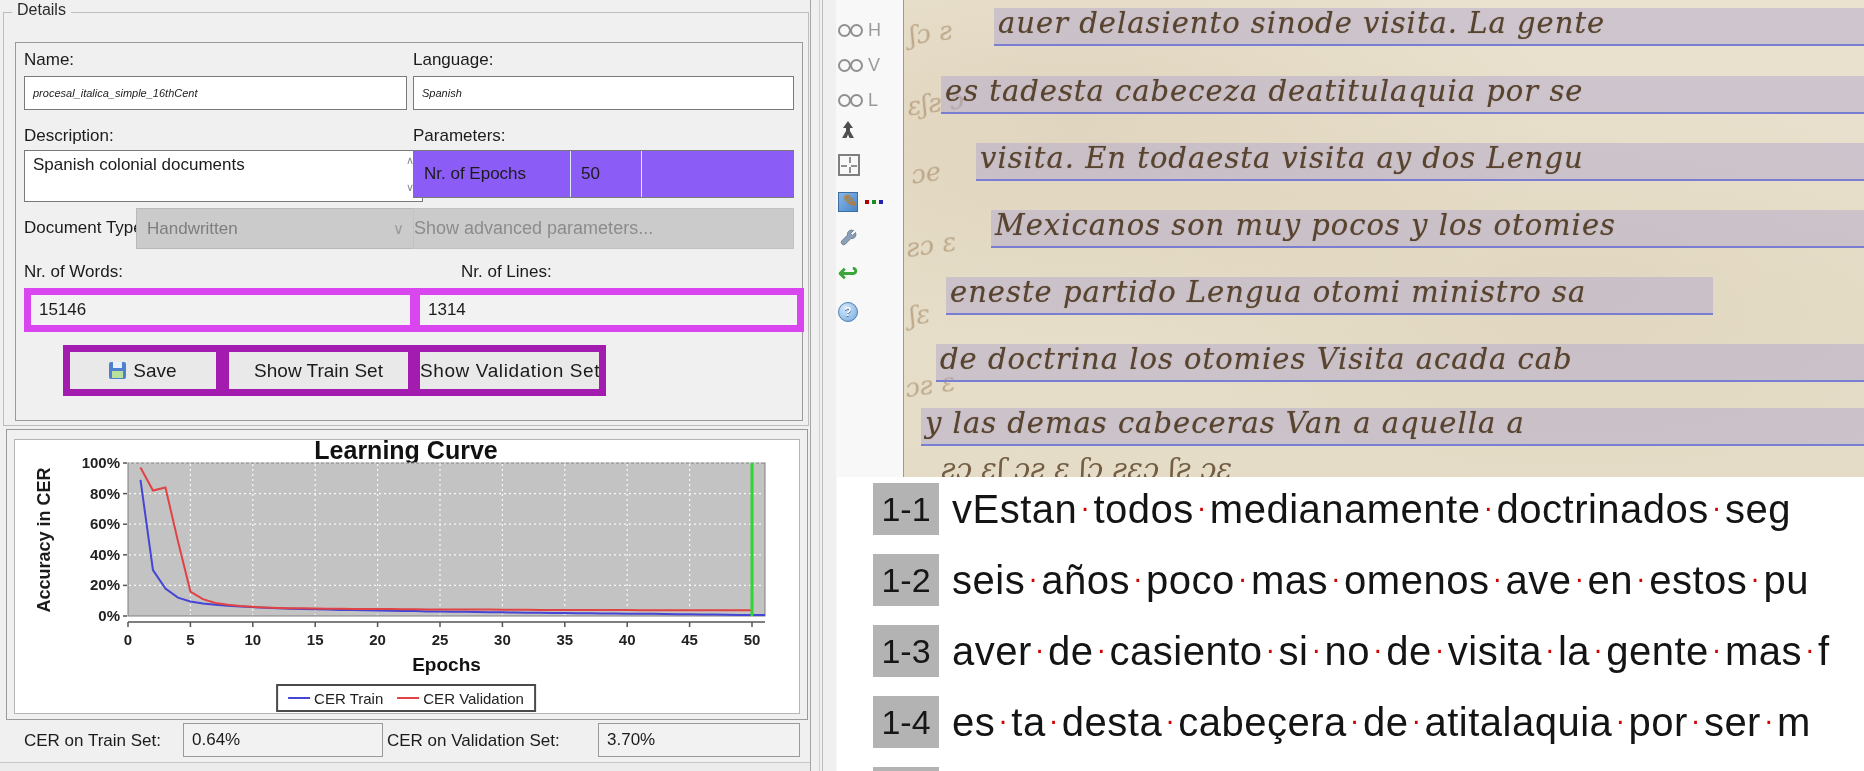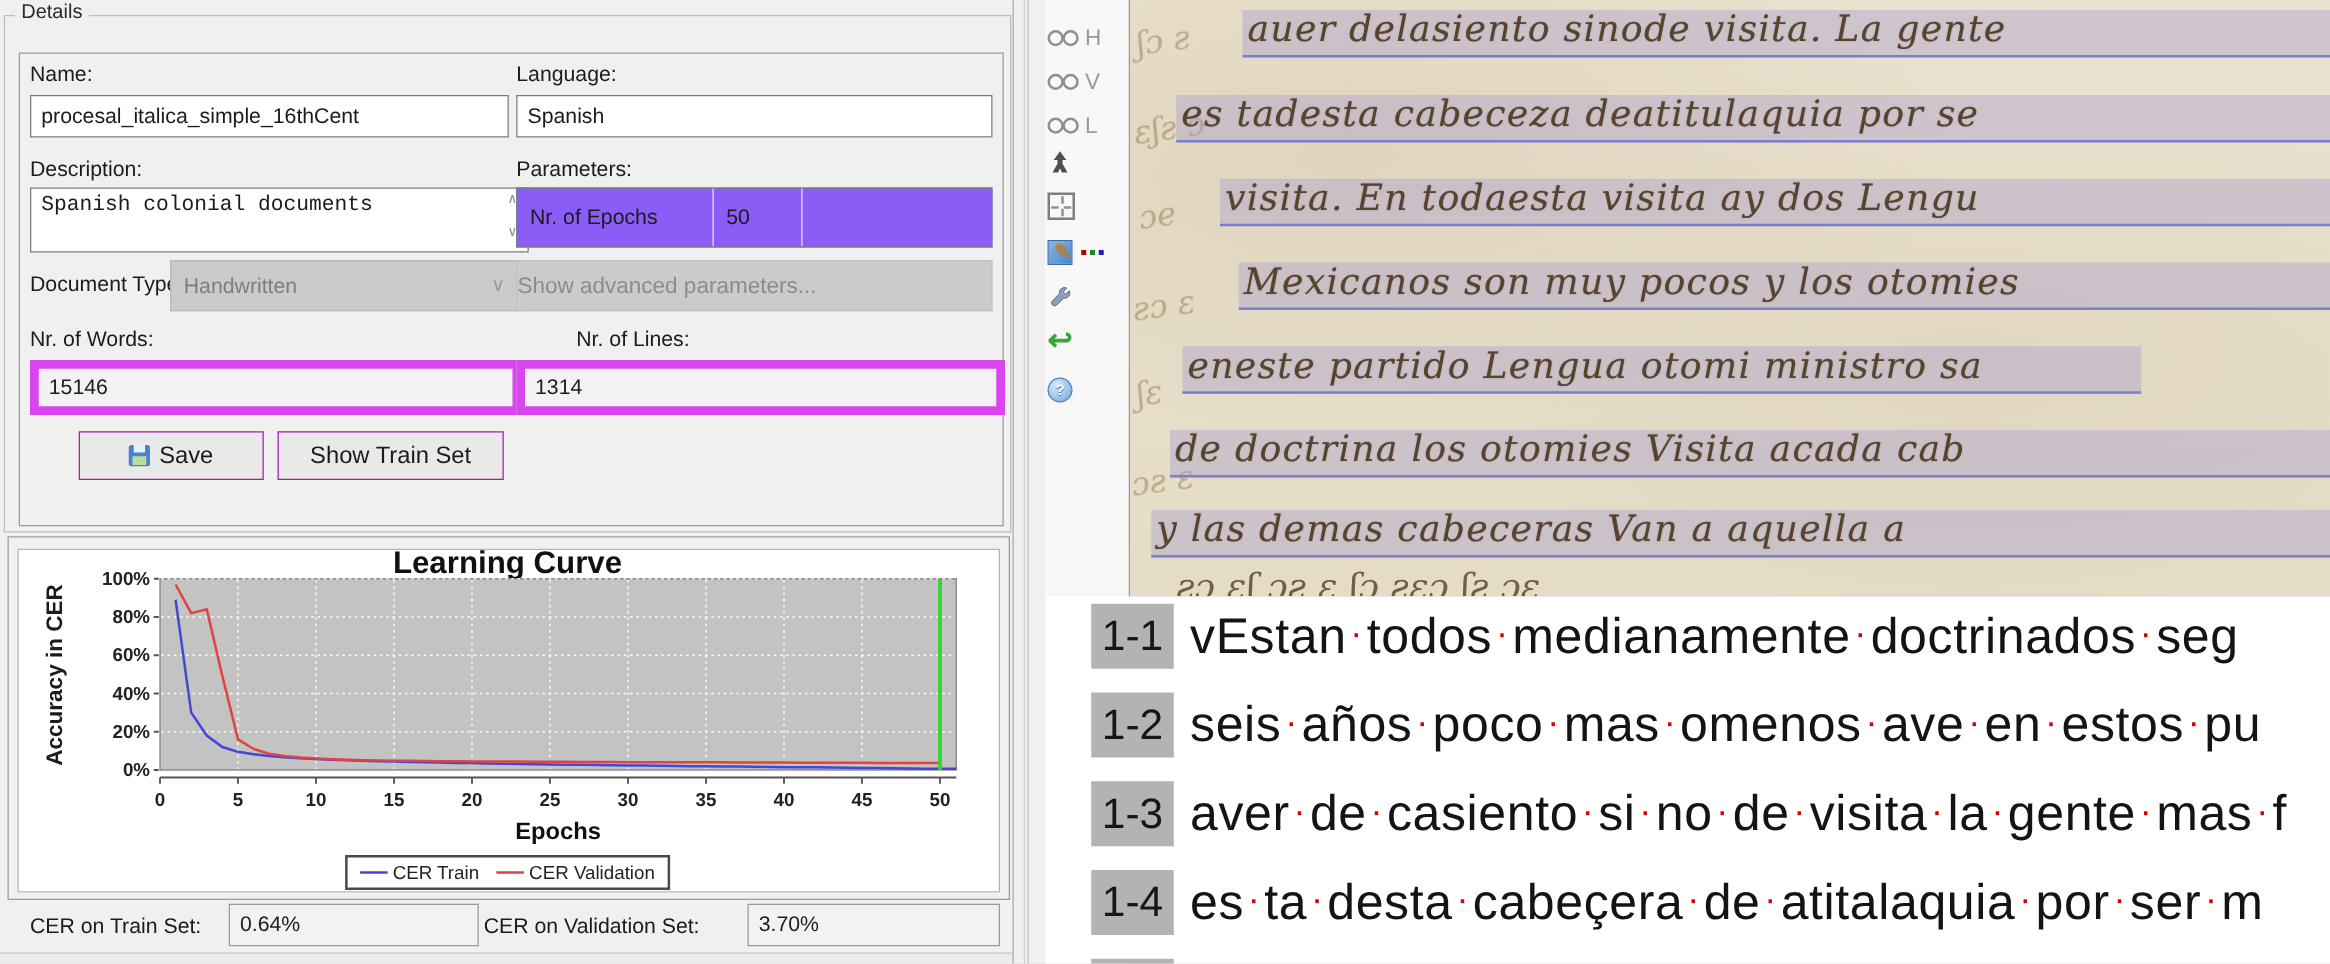--- a/index.html
+++ b/index.html
@@ -5,36 +5,36 @@
   html,body{margin:0;padding:0;background:#d8d8d8;}
   .screen{position:relative;width:1864px;height:771px;background:#f0f0f0;overflow:hidden;
           font-family:"Liberation Sans",sans-serif;color:#1b1b1b;}
   .abs{position:absolute;}
 
   
   .group-border{left:3px;top:12px;width:804px;height:412px;border:1px solid #bdbdbd;}
   .group-label{left:12px;top:1px;background:#f0f0f0;padding:0 5px;font-size:16px;color:#2a2a2a;z-index:2;}
   .inner-panel{left:15px;top:42px;width:786px;height:377px;border:1px solid #9a9a9a;background:#f0f0f0;}
   .fld-label{font-size:17px;color:#1b1b1b;}
-  .tb{background:#fff;border:1px solid #7a7a7a;font-size:17px;line-height:32px;padding:0 8px;white-space:nowrap;overflow:hidden;}
+  .tb{background:#fff;border:1px solid #7a7a7a;font-size:11px;line-height:32px;padding:0 8px;white-space:nowrap;overflow:hidden;font-style:italic;}
   .tb-gray{background:#f2f2f2;border:7px solid #d946ef;font-size:17px;line-height:30px;padding:0 8px;}
   .desc-box{left:24px;top:150px;width:365px;height:46px;background:#fff;border:1px solid #7a7a7a;
-            font-size:17px;padding:4px 24px 0 8px;font-family:Liberation Mono, monospace;}
+            font-size:17px;padding:4px 24px 0 8px;}
   .spinner{position:absolute;right:4px;top:4px;width:16px;height:38px;display:flex;flex-direction:column;
            align-items:center;justify-content:space-between;color:#8a8a8a;font-size:11px;line-height:11px;}
   .param-box{left:413px;top:150px;width:379px;height:46px;background:#8b5cf6;border:1px solid #7a7a7a;display:flex;align-items:center;}
   .param-cell-label{width:146px;padding-left:10px;font-size:17px;}
   .param-sep{width:1px;height:100%;background:#dcebf7;}
   .param-cell-val{width:60px;padding-left:10px;font-size:17px;}
   .disabled-drop{left:136px;top:208px;width:269px;height:39px;background:#cbcbcb;border:1px solid #b9b9b9;
                  color:#7e7e7e;font-size:17px;line-height:39px;padding-left:10px;}
   .drop-chev{position:absolute;right:12px;top:0;color:#9a9a9a;font-size:15px;}
   .disabled-btn{left:413px;top:208px;width:379px;height:39px;background:#cbcbcb;border:1px solid #c2c2c2;
                 color:#8c8c8c;font-size:18px;text-align:left;line-height:39px;}
-  .btn{position:absolute;top:345px;height:37px;background:#e9e9e9;border:1px solid #a21caf;
+  .btn{position:absolute;top:345px;height:37px;background:#e9e9e9;border:7px solid #a21caf;
        font-size:19px;display:flex;align-items:center;justify-content:center;white-space:nowrap;overflow:hidden;cursor:default;}
   .floppy{width:17px;height:17px;background:#4f7fd0;border-radius:2px;position:relative;margin-right:7px;flex:0 0 auto;}
   .floppy:before{content:"";position:absolute;left:4px;top:0;width:9px;height:6px;background:#e8f0fb;}
   .floppy:after{content:"";position:absolute;left:3px;bottom:1px;width:11px;height:7px;background:#b9e09a;}
 
   
   .chart-outer{left:6px;top:429px;width:800px;height:289px;border:1px solid #9a9a9a;background:#f0f0f0;}
   .chart-box{left:14px;top:439px;width:784px;height:273px;background:#fff;border:1px solid #b5b5b5;}
   .chart-title{left:406px;top:436px;transform:translateX(-50%);font-size:25px;font-weight:bold;color:#111;white-space:nowrap;}
   .ylab{left:44px;top:540px;transform:translate(-50%,-50%) rotate(-90deg);font-size:18px;font-weight:bold;white-space:nowrap;}
@@ -135,20 +135,23 @@
   <div class="abs fld-label" style="left:413px;top:262px;margin-left:48px;">Nr. of Lines:</div>
   <div class="abs tb-gray" style="left:24px;top:288px;width:363px;height:30px;">15146</div>
   <div class="abs tb-gray" style="left:413px;top:288px;width:361px;height:30px;">1314</div>
 
   <div class="btn" style="left:63px;width:146px;">
     <span class="floppy"></span>
     <span>Save</span>
   </div>
   <div class="btn" style="left:222px;width:179px;">
     <span>Show Train Set</span>
+  </div>
+  <div class="btn" style="left:413px;width:179px;justify-content:flex-start;">
+    <span style="letter-spacing:.6px;">Show Validation Set</span>
   </div>
 
   <div class="abs chart-outer"></div>
   <div class="abs chart-box"></div>
   <div class="abs chart-title">Learning Curve</div>
   <div class="abs ylab">Accuracy in CER</div>
 
   <svg id="lc-svg" class="abs" style="left:80px;top:455px;" width="700" height="250" viewBox="0 0 700 250">
       <rect x="48" y="8" width="637" height="153" fill="#c3c3c3" stroke="#7e7e7e" stroke-width="1"></rect>
       <line x1="49" y1="130.4" x2="684" y2="130.4" stroke="#fff" stroke-width="1.2" stroke-dasharray="2 3" opacity="0.9"></line>

